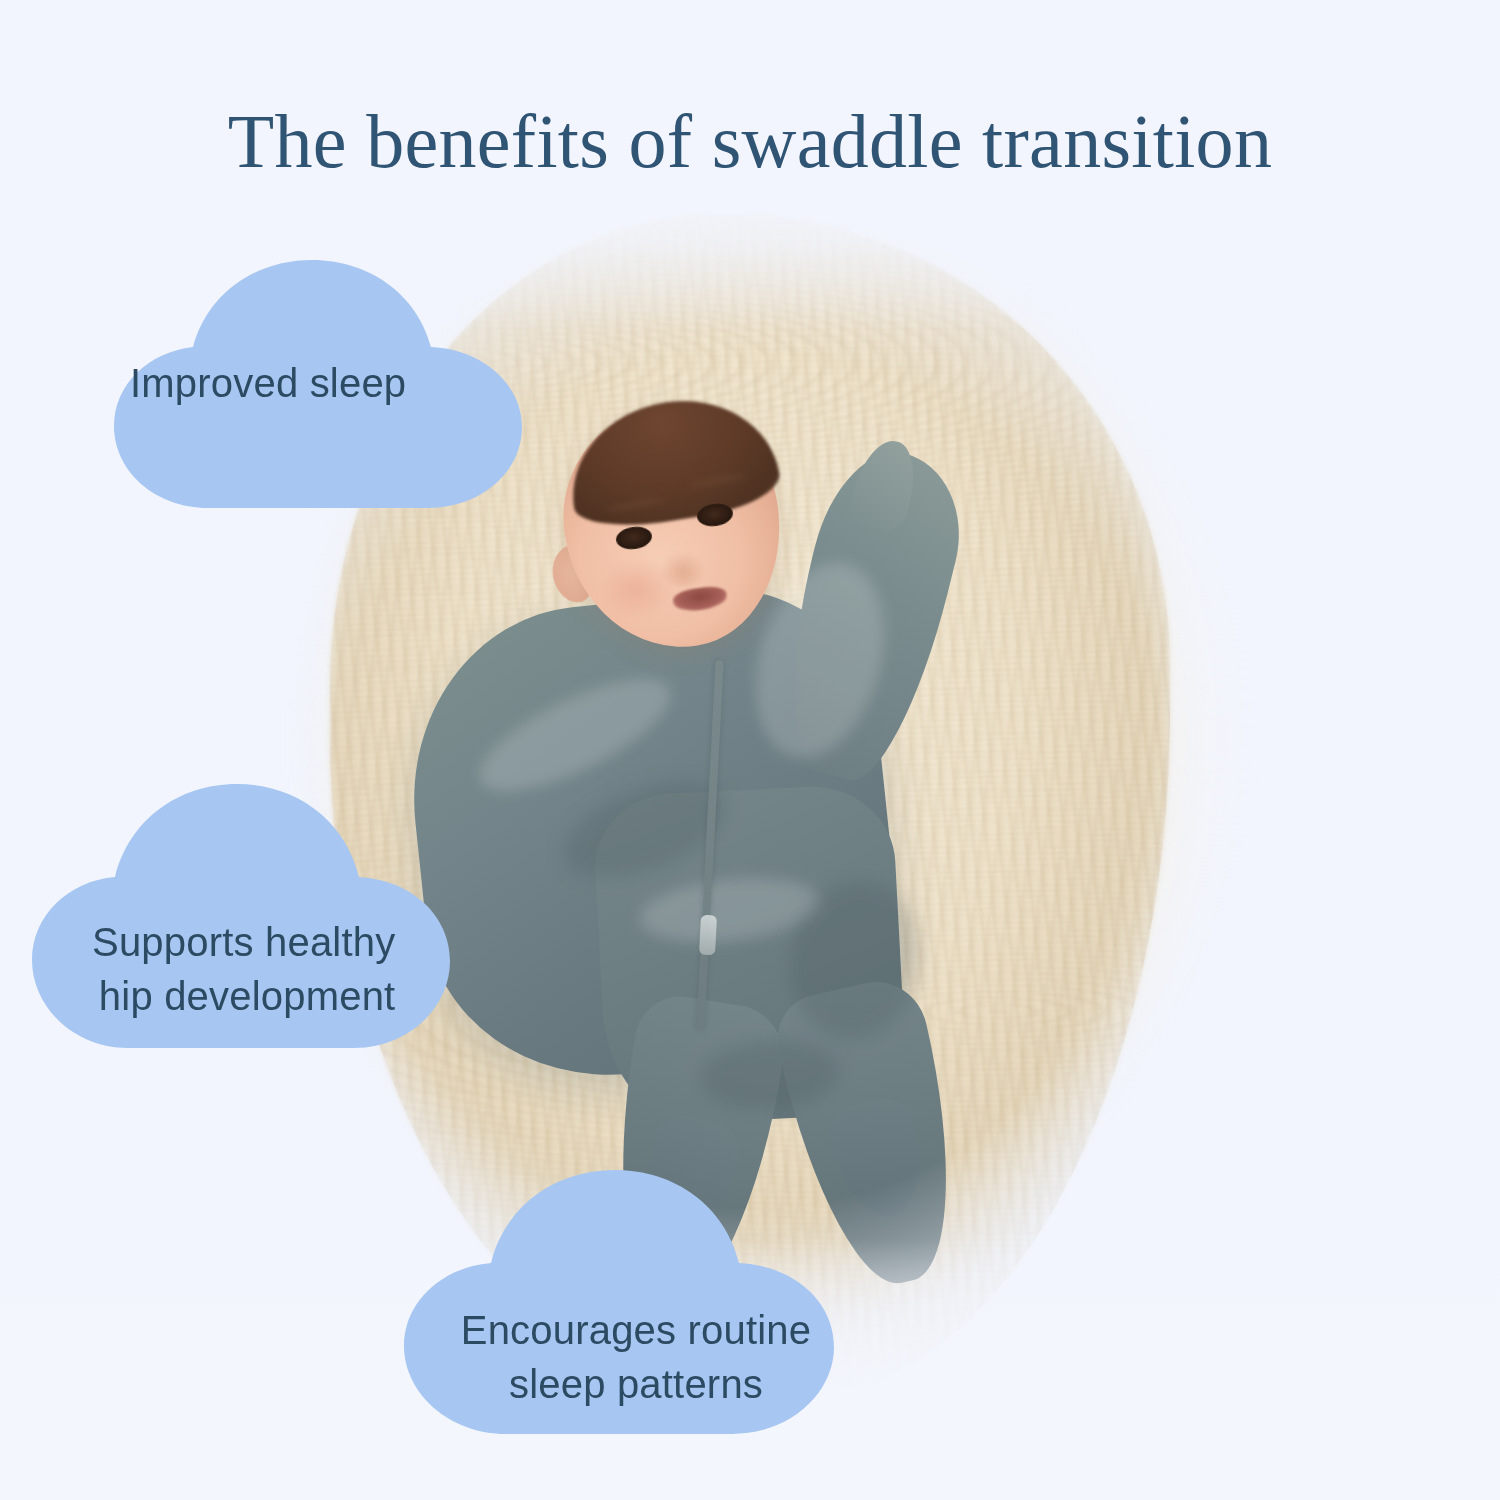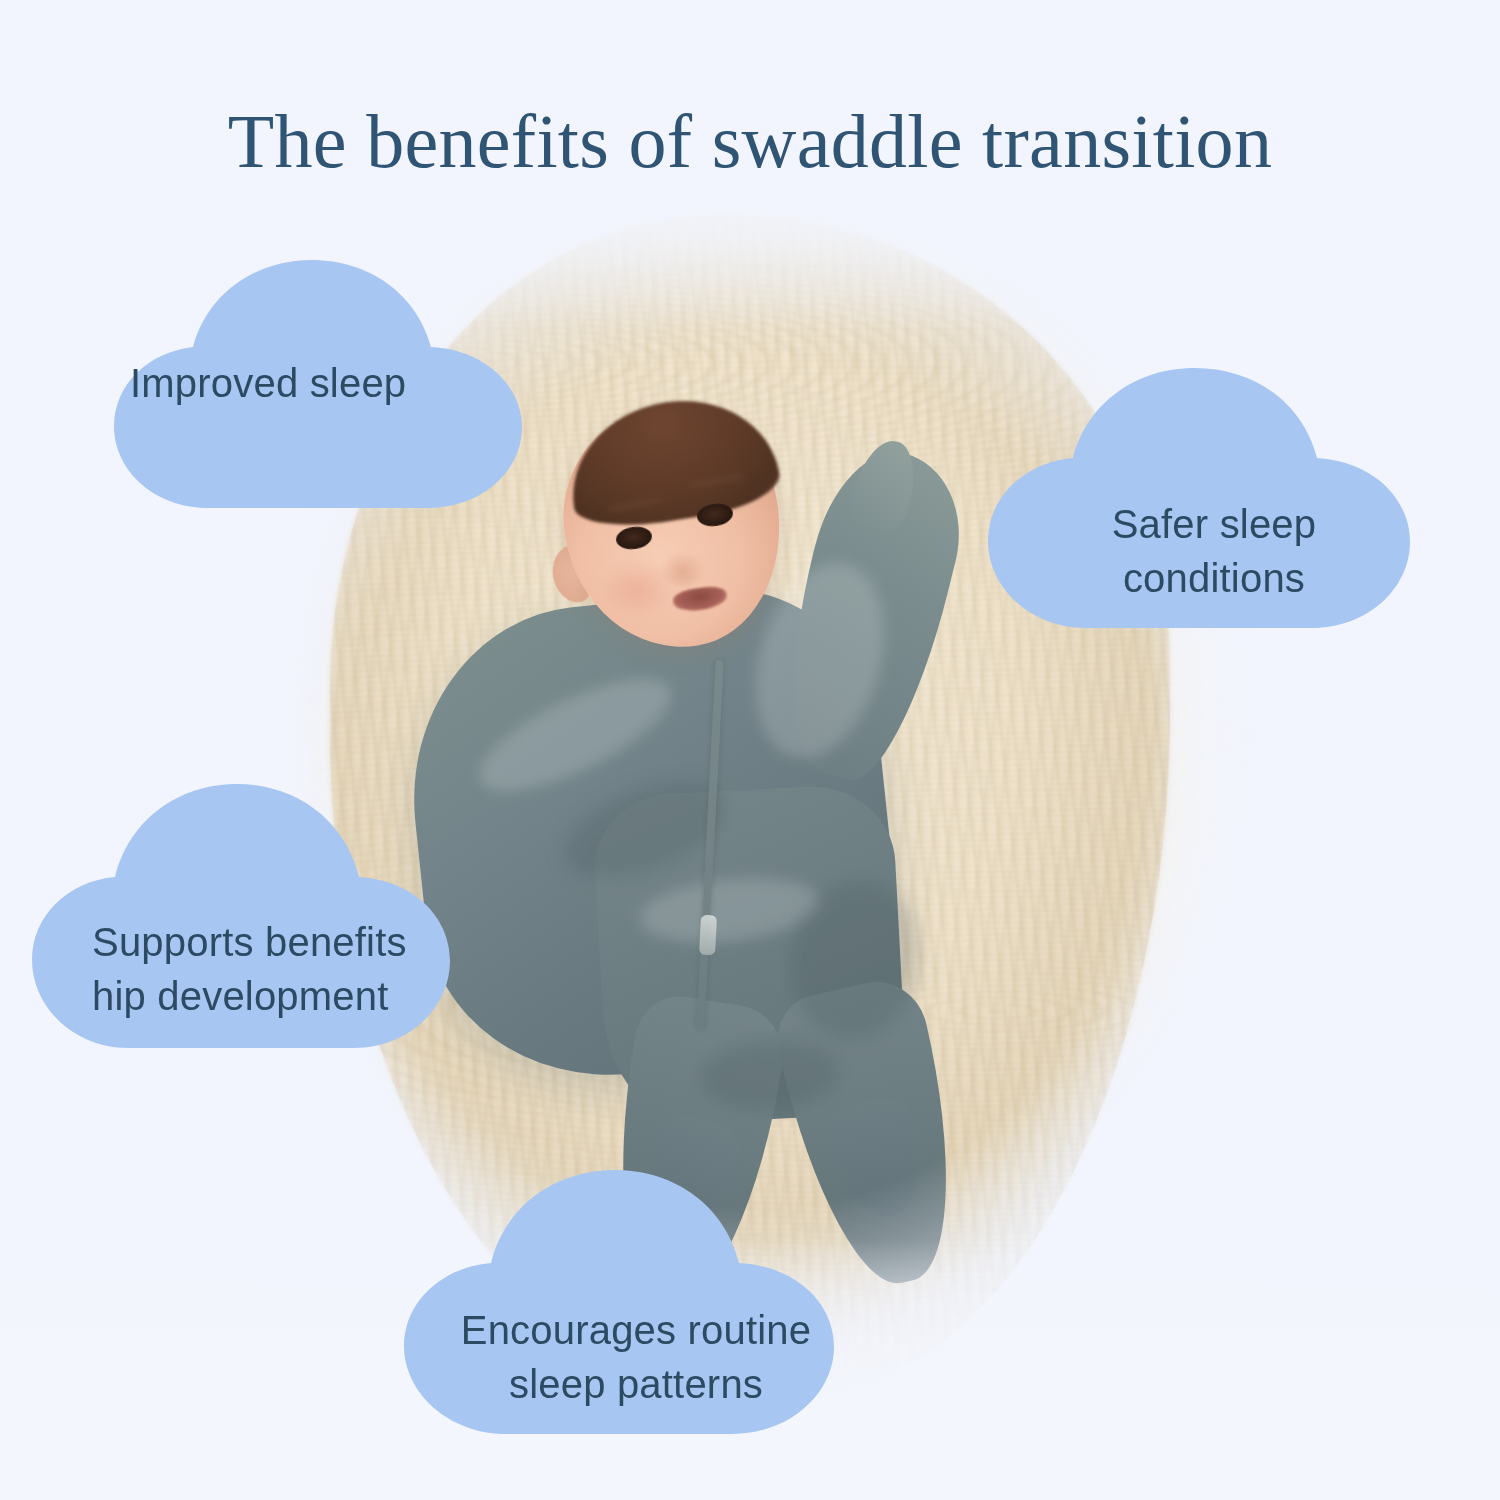--- a/index.html
+++ b/index.html
@@ -328,21 +328,21 @@
     flex-direction: column;
     justify-content: center;
     color: #2d4a63;
     font-family: "Liberation Sans", sans-serif;
     font-size: 40px;
     line-height: 1.35;
     white-space: pre-line;
     letter-spacing: 0.2px;
   }
   .ct-center { align-items: center; text-align: center; }
-  .ct-left   { align-items: flex-start; text-align: left; }
+  .ct-left   { align-items: flex-start; text-align: right; }
 
   
   #cloud-improved-sleep      { left: 112px;  top: 258px;  width: 450px; height: 250px; }
   #cloud-improved-sleep .cloud-text      { padding-bottom: 6px; padding-left: 18px; }
 
   #cloud-safer-sleep         { left: 986px;  top: 366px;  width: 456px; height: 262px; }
   #cloud-safer-sleep .cloud-text         { padding-top: 54px; }
 
   #cloud-hip-development     { left: 30px;   top: 782px;  width: 452px; height: 266px; }
   #cloud-hip-development .cloud-text     { padding-top: 54px; padding-left: 62px; }
@@ -409,49 +409,34 @@
         C 2 127 36 94 81 89
         C 95 36 143 2 200 2
         C 257 2 305 36 319 89
         C 371 91 410 127 410 169
         C 410 214 369 250 316 250
         Z"></path>
     </svg>
     <div class="cloud-text ct-left">Improved sleep</div>
   </div>
 
-  <div class="cloud" id="cloud-safer-sleep">
-    <svg viewBox="0 0 456 262" width="456" height="262">
-      <path fill="#a7c7f2" d="
-        M 100 262
-        C 45 262 2 222 2 175
-        C 2 131 39 96 87 92
-        C 101 37 150 2 209 2
-        C 268 2 317 37 331 92
-        C 385 95 424 131 424 176
-        C 424 223 381 262 326 262
-        Z"></path>
-    </svg>
-    <div class="cloud-text ct-center">Safer sleep
-conditions</div>
-  </div>
 
   <div class="cloud" id="cloud-hip-development">
     <svg viewBox="0 0 452 266" width="452" height="266">
       <path fill="#a7c7f2" d="
         M 98 266
         C 44 266 2 225 2 178
         C 2 134 38 99 85 95
         C 99 38 148 2 207 2
         C 266 2 315 38 329 95
         C 382 98 420 134 420 179
         C 420 226 378 266 324 266
         Z"></path>
     </svg>
-    <div class="cloud-text ct-left">Supports benefits
+    <div class="cloud-text ct-left">Supports healthy
 hip development</div>
   </div>
 
 
   <div class="cloud" id="cloud-routine-patterns">
     <svg viewBox="0 0 468 266" width="468" height="266">
       <path fill="#a7c7f2" d="
         M 104 266
         C 47 266 2 225 2 178
         C 2 134 40 99 89 95

